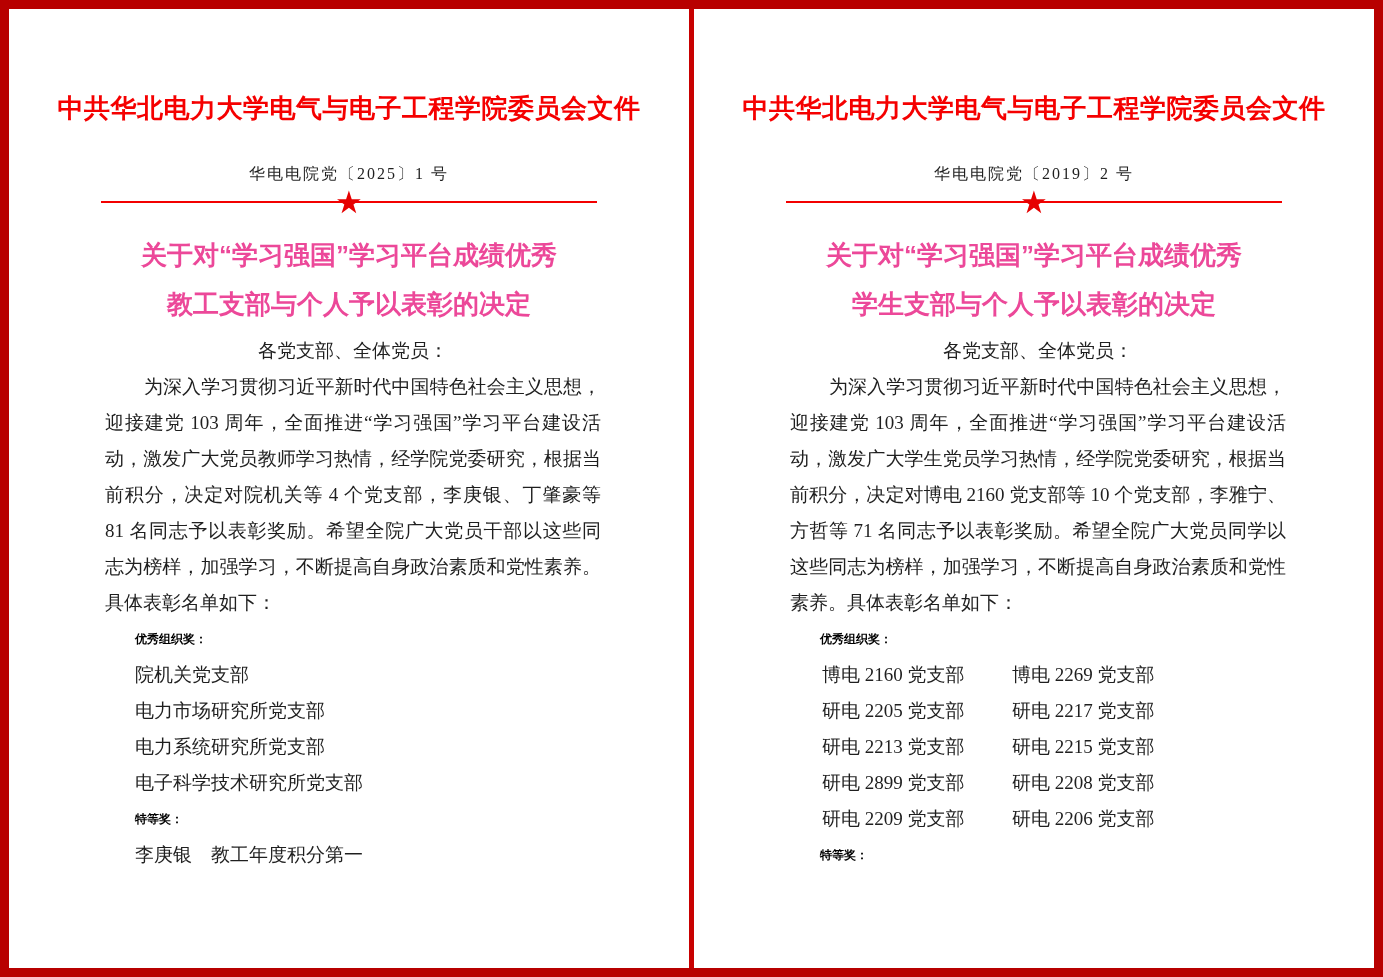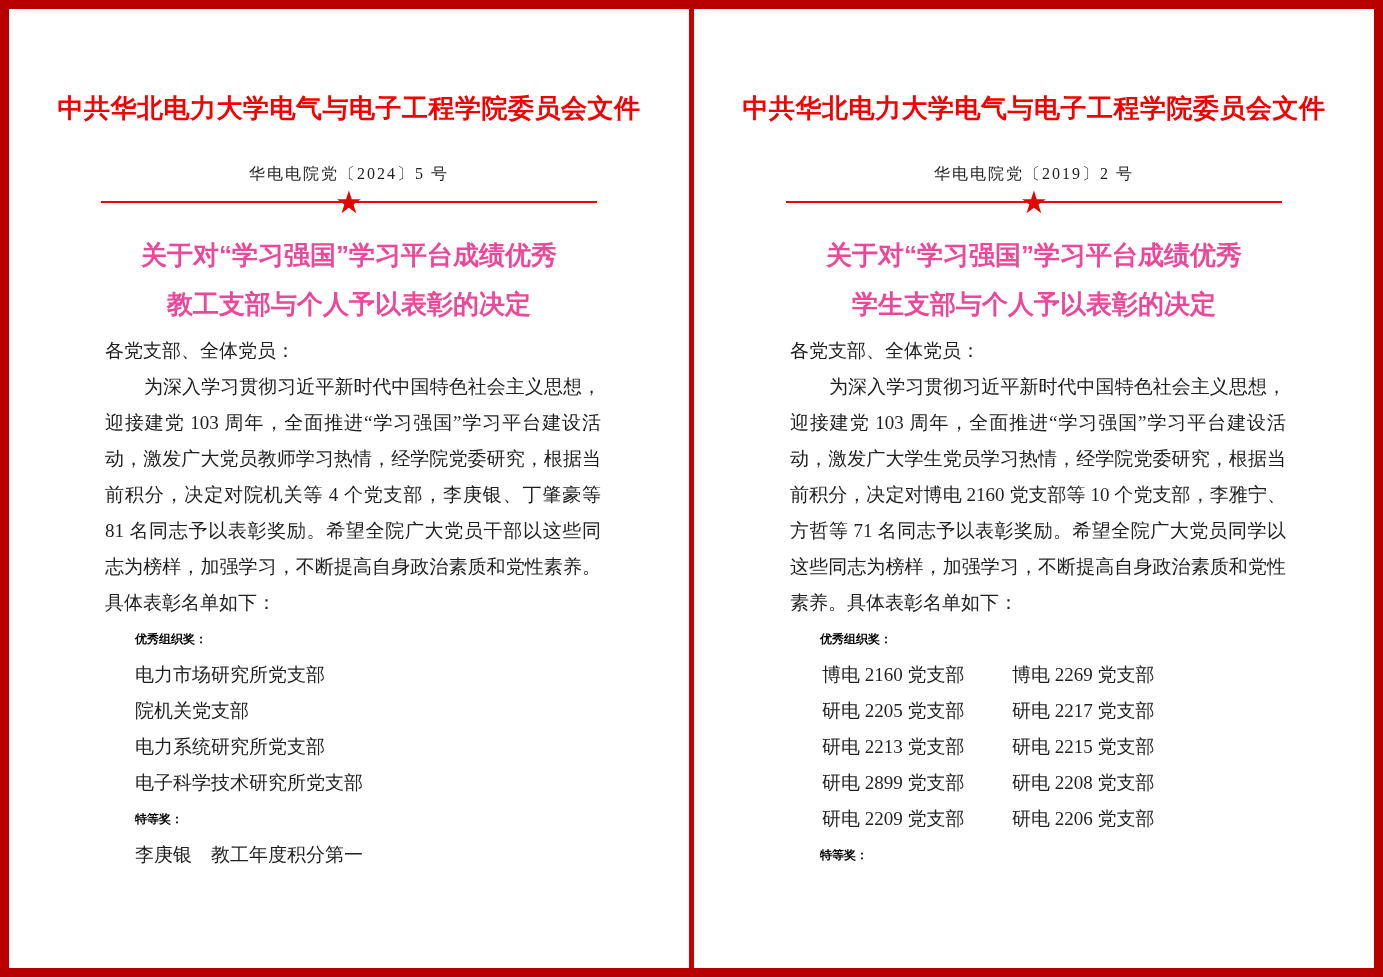--- a/index.html
+++ b/index.html
@@ -67,21 +67,21 @@
     font-size: 26px;
     line-height: 49px;
     color: #ec4899;
   }
   .doc-body {
     margin-top: 4px;
     padding: 0 88px 0 96px;
     font-size: 19px;
     line-height: 36px;
   }
-  .salutation { text-align: left; }
+  .salutation { text-align: center; }
   .body-paragraph {
     text-align: justify;
     text-indent: 39px;
   }
   .sec-heading {
     font-family: "Liberation Sans", "DejaVu Sans", sans-serif;
     font-weight: bold;
     font-size: 12px;
     padding-left: 30px;
     line-height: 36px;
@@ -95,35 +95,35 @@
     grid-template-columns: 190px 1fr;
     grid-auto-rows: 36px;
     align-items: center;
   }
 </style>
 </head>
 <body>
 
 <div class="page">
   <div class="red-header">中共华北电力大学电气与电子工程学院委员会文件</div>
-  <div class="doc-number">华电电院党〔2024〕5 号</div>
+  <div class="doc-number">华电电院党〔2025〕1 号</div>
   <div class="red-rule">
     <span class="star">★</span>
   </div>
   <div class="doc-title">
     <div>关于对“学习强国”学习平台成绩优秀</div>
     <div>教工支部与个人予以表彰的决定</div>
   </div>
   <div class="doc-body">
     <div class="salutation">各党支部、全体党员：</div>
     <div class="body-paragraph">为深入学习贯彻习近平新时代中国特色社会主义思想，迎接建党 103 周年，全面推进“学习强国”学习平台建设活动，激发广大党员教师学习热情，经学院党委研究，根据当前积分，决定对院机关等 4 个党支部，李庚银、丁肇豪等 81 名同志予以表彰奖励。希望全院广大党员干部以这些同志为榜样，加强学习，不断提高自身政治素质和党性素养。具体表彰名单如下：</div>
     <div class="sec-heading">优秀组织奖：</div>
     <div class="award-list">
+      <div class="item">院机关党支部</div>
       <div class="item">电力市场研究所党支部</div>
-      <div class="item">院机关党支部</div>
       <div class="item">电力系统研究所党支部</div>
       <div class="item">电子科学技术研究所党支部</div>
     </div>
     <div class="sec-heading">特等奖：</div>
     <div class="award-list">
       <div class="item">李庚银　教工年度积分第一</div>
     </div>
   </div>
 </div>
 

